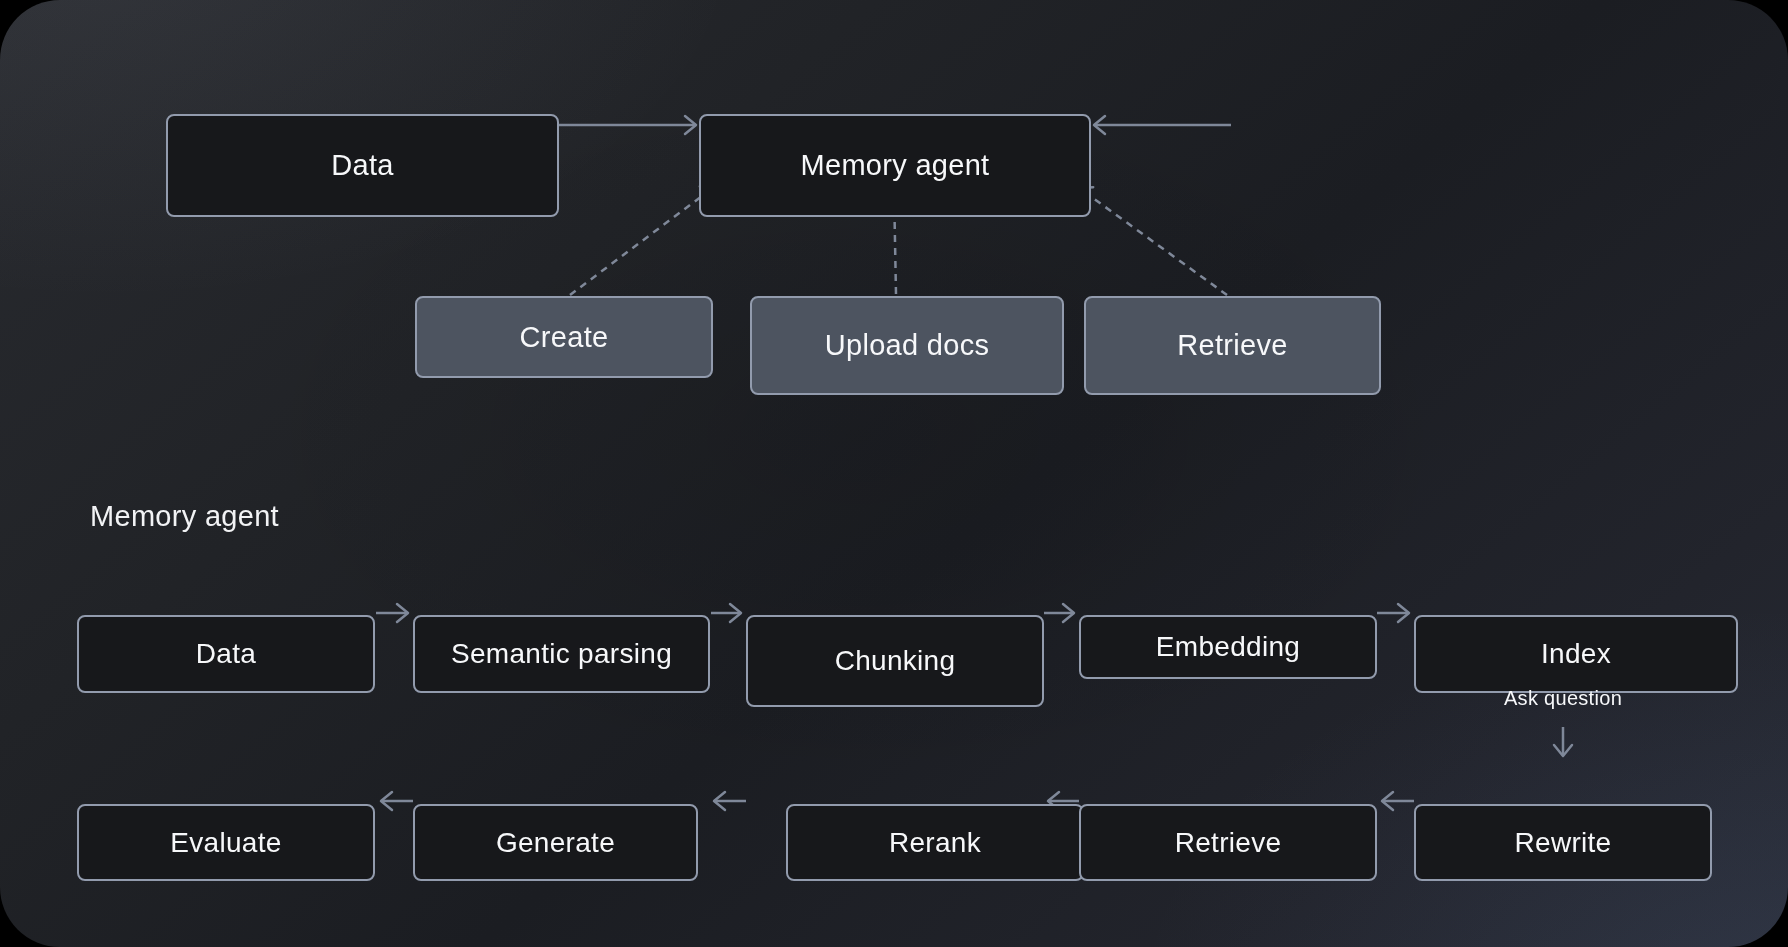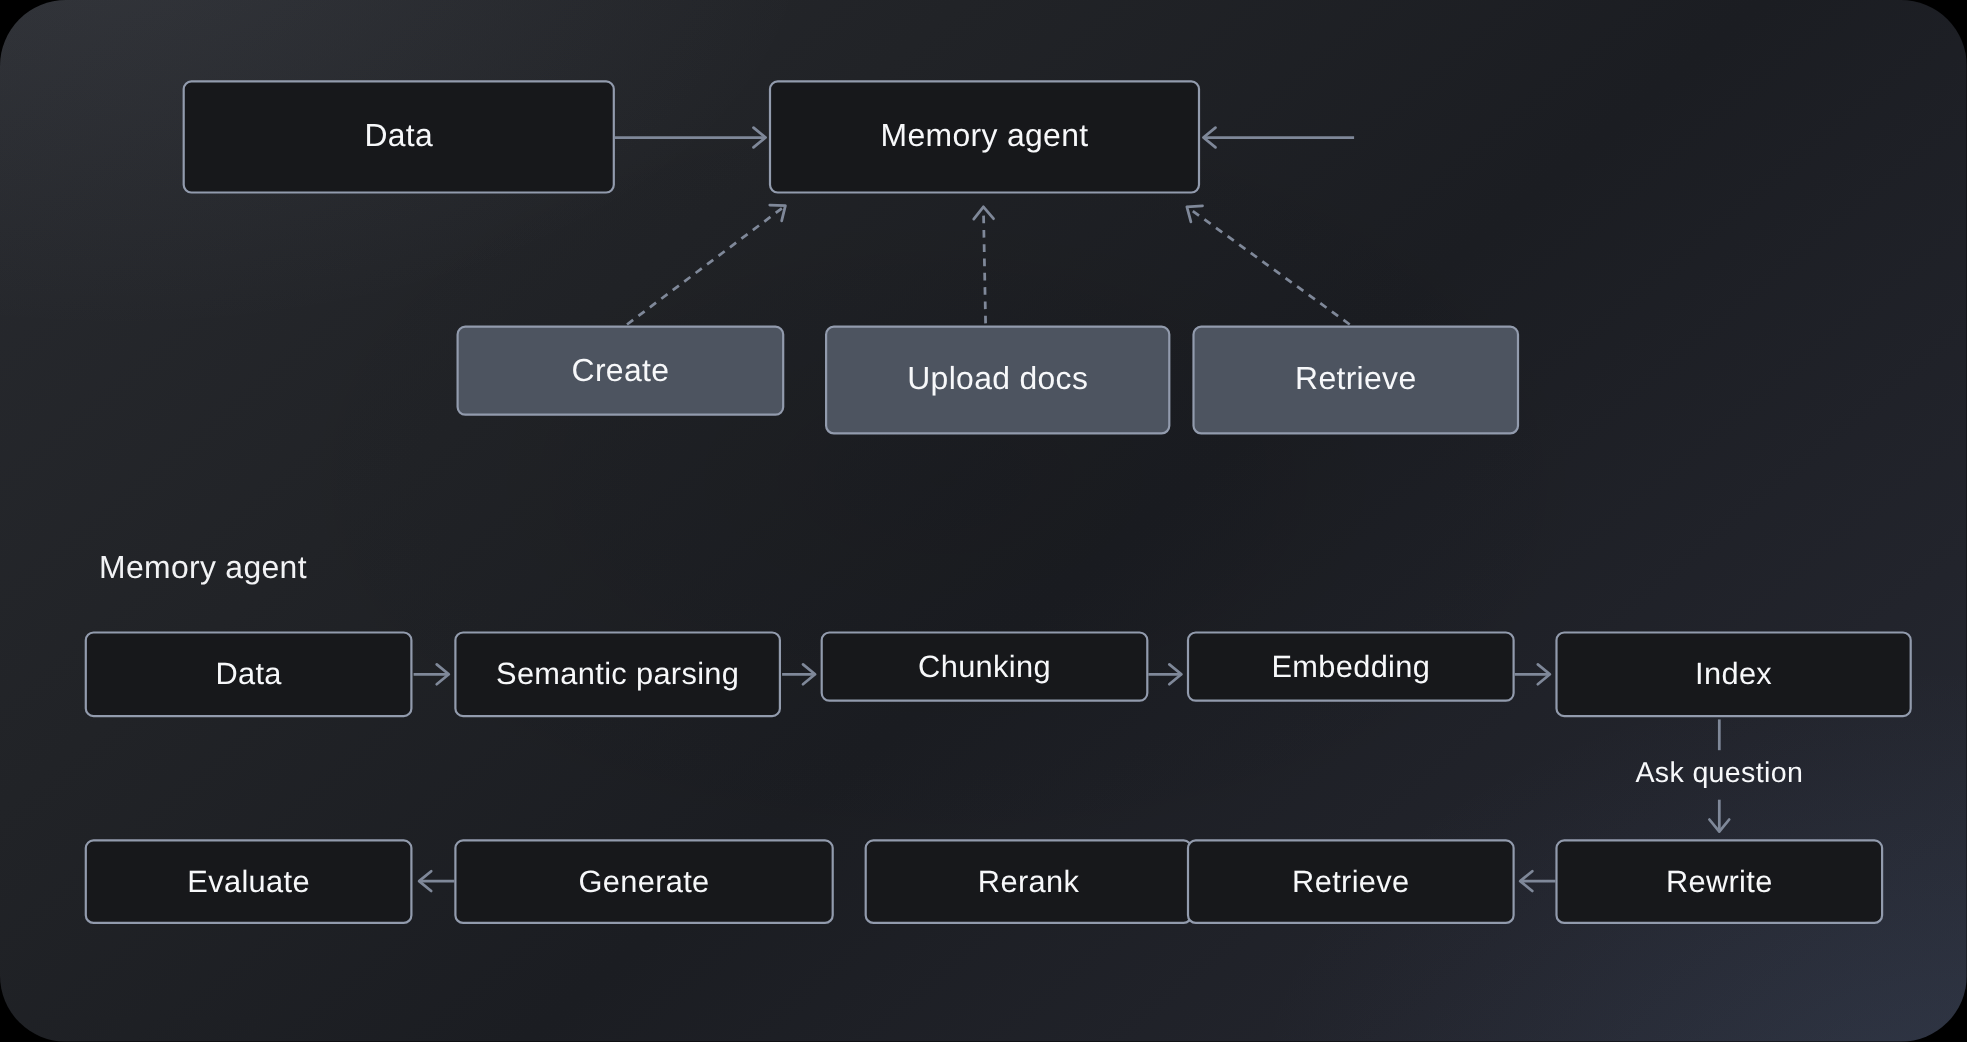--- a/index.html
+++ b/index.html
@@ -34,36 +34,36 @@
   }
   .conn { stroke: var(--arrow); stroke-width:2.5; fill:none; }
   .conn.dashed { stroke-dasharray:7 6; }
   .chev-path { stroke: var(--arrow); stroke-width:2.5; fill:none; }
   .node {
     position:absolute;
     display:flex; align-items:center; justify-content:center;
     border:2.5px solid var(--node-border);
     border-radius:8px;
   }
-  .node.dark { background: var(--node-dark-fill); }
+  .node.dark { background: var(--node-dark-fill); margin-top: 41px; }
   .node.gray { background: var(--node-gray-fill); }
   .node-label {
     color: var(--text);
     font-size:28px;
     letter-spacing:0.3px;
     white-space:nowrap;
   }
   .top-node .node-label { font-size:29px; }
   .section-title {
     position:absolute; left:90px; top:500px;
     color:#f2f3f5; font-size:29px; letter-spacing:0.3px;
   }
   .connector-label {
     position:absolute; left:1443px; top:687px; width:240px;
-    text-align:center; color: var(--text); font-size:26px;
+    text-align:center; color: var(--text); font-size:20px;
     letter-spacing:0.3px; white-space:nowrap;
   }
 </style>
 </head>
 <body>
 
 <div class="canvas">
 
   <svg class="connectors" viewBox="0 0 1788 947">
     <defs>
@@ -111,36 +111,36 @@
   </div>
 
   <div class="section-title">Memory agent</div>
 
   <div class="node dark" style="left:77px; top:574px; width:298px; height:78px">
     <span class="node-label">Data</span>
   </div>
   <div class="node dark" style="left:413px; top:574px; width:297px; height:78px">
     <span class="node-label">Semantic parsing</span>
   </div>
-  <div class="node dark" style="left:746px; top:574px; width:298px; height:64px">
+  <div class="node dark" style="left:746px; top:574px; width:298px; height:92px">
     <span class="node-label">Chunking</span>
   </div>
   <div class="node dark" style="left:1079px; top:574px; width:298px; height:64px">
     <span class="node-label">Embedding</span>
   </div>
   <div class="node dark" style="left:1414px; top:574px; width:324px; height:78px">
     <span class="node-label">Index</span>
   </div>
 
   <div class="connector-label">Ask question</div>
 
   <div class="node dark" style="left:77px; top:763px; width:298px; height:77px">
     <span class="node-label">Evaluate</span>
   </div>
-  <div class="node dark" style="left:413px; top:763px; width:345px; height:77px">
+  <div class="node dark" style="left:413px; top:763px; width:285px; height:77px">
     <span class="node-label">Generate</span>
   </div>
   <div class="node dark" style="left:786px; top:763px; width:298px; height:77px">
     <span class="node-label">Rerank</span>
   </div>
   <div class="node dark" style="left:1079px; top:763px; width:298px; height:77px">
     <span class="node-label">Retrieve</span>
   </div>
   <div class="node dark" style="left:1414px; top:763px; width:298px; height:77px">
     <span class="node-label">Rewrite</span>

